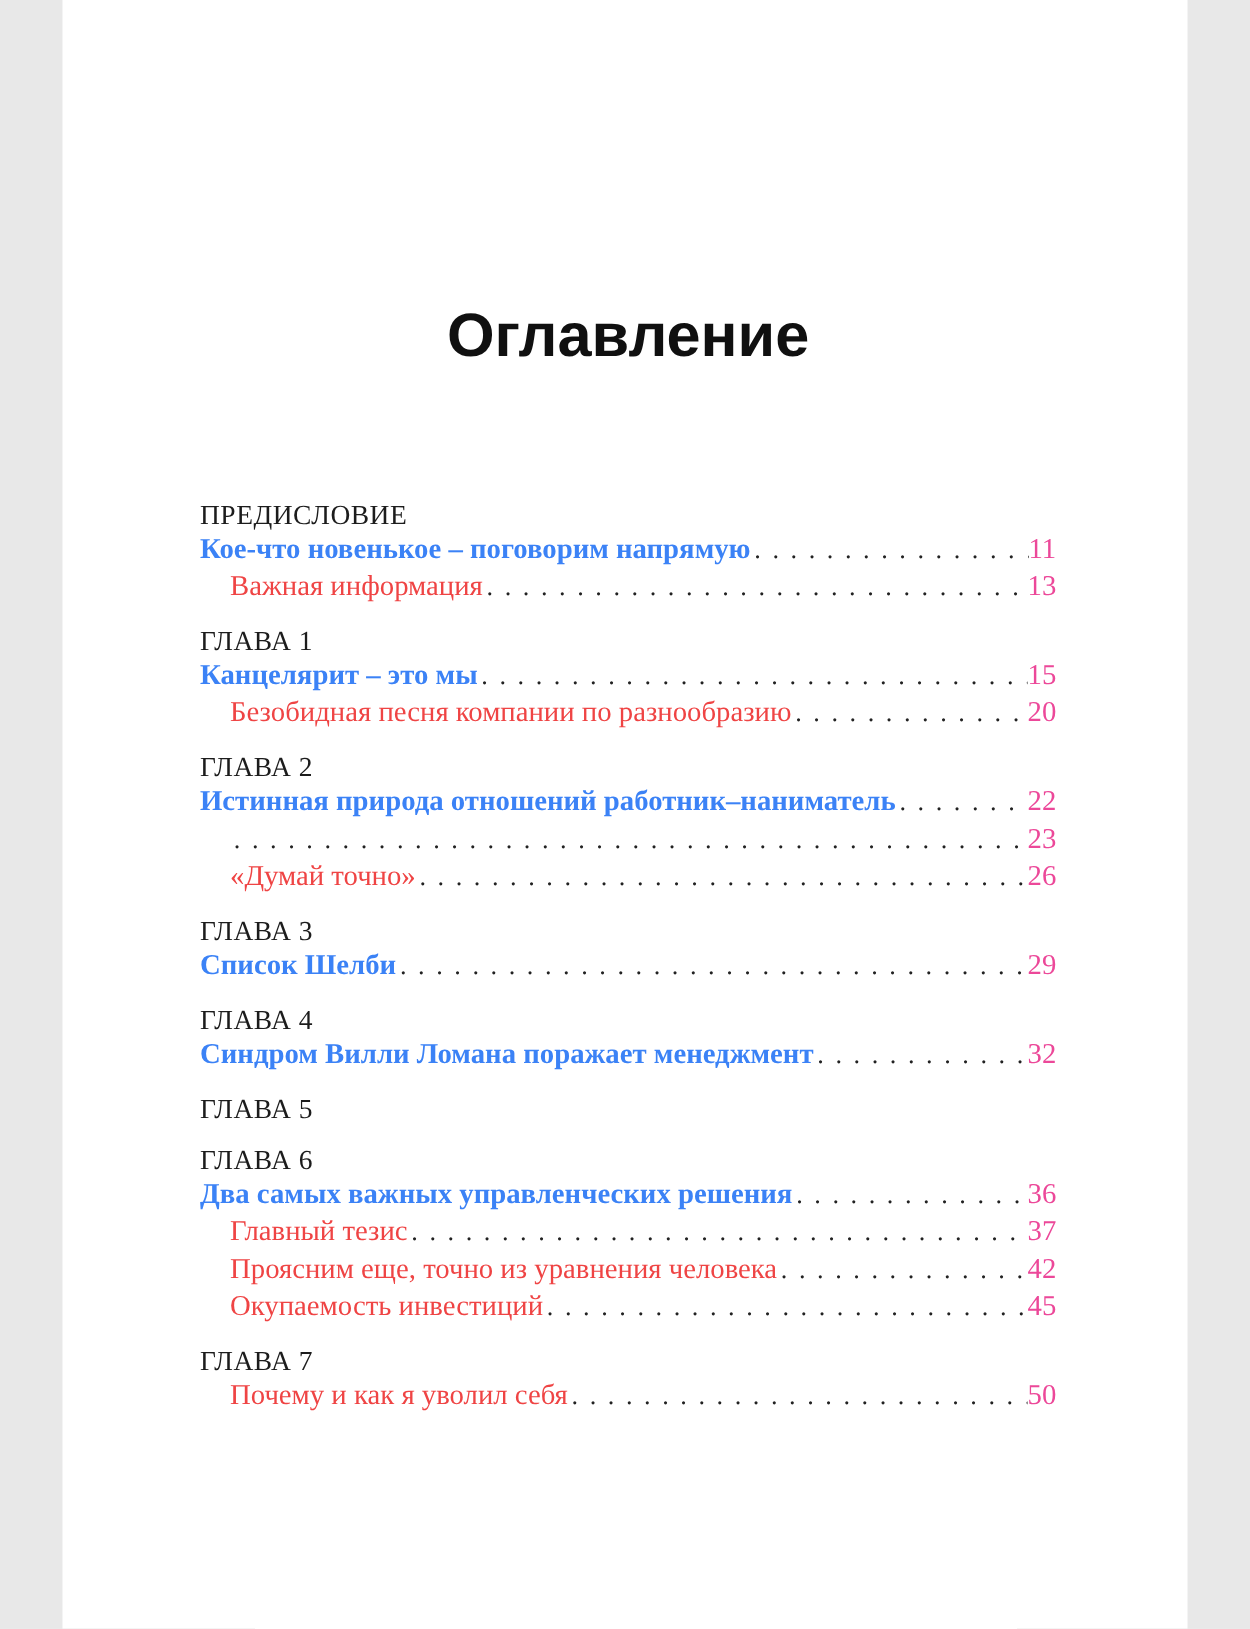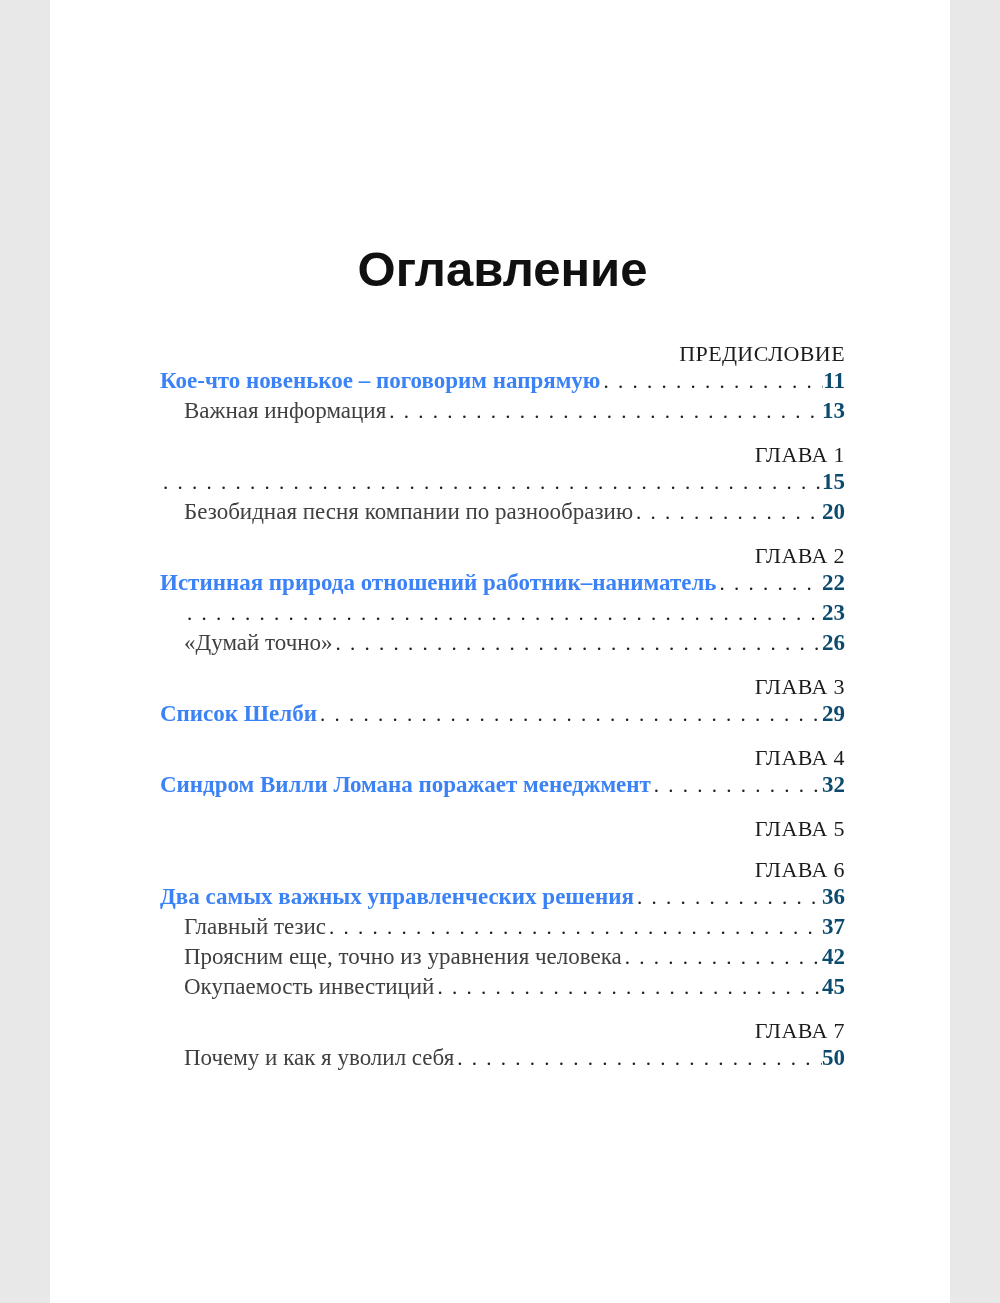--- a/index.html
+++ b/index.html
@@ -28,22 +28,21 @@
     margin-top: 242px;
     text-align: center;
     font-family: "Liberation Sans", sans-serif;
     font-weight: 700;
     font-size: 49px;
     line-height: 54px;
     letter-spacing: 0px;
     color: #101010;
   }
   .toc {
-    margin-top: 46px;
-    text-align: right;
+    margin-top: 104px;
   }
   .toc-section {
     margin-top: 17px;
   }
   .toc-section:first-child {
     margin-top: 0;
   }
   .chapter-label {
     font-size: 22px;
     line-height: 24px;
@@ -60,38 +59,38 @@
   }
   .toc-row.bold .row-text {
     font-weight: 700;
     color: #3b82f6;
   }
   .toc-row.indent {
     padding-left: 24px;
   }
   .row-text {
     flex: 0 0 auto;
-    color: #404040;
+    color: #ef4444;
   }
   .dot-leader {
     flex: 1 1 auto;
     overflow: hidden;
     min-width: 12px;
     padding: 0 2px 0 3px;
     color: #222222;
   }
   .dot-leader::after {
     content: ". . . . . . . . . . . . . . . . . . . . . . . . . . . . . . . . . . . . . . . . . . . . . . . . . . . . . . . . . . . . . . . . . . . . . . . . . . . . . . . . . . . .";
     font-size: 21px;
     letter-spacing: 2px;
   }
   .page-num {
     flex: 0 0 auto;
-    color: #0c4a6e;
-    font-weight: 700;
+    color: #ec4899;
+    font-weight: 400;
   }
 </style>
 </head>
 <body>
 
 <div class="page">
   <div class="content">
     <h1 class="book-title">Оглавление</h1>
     <div class="toc">
         <div class="toc-section">
@@ -103,20 +102,21 @@
           </div>
           <div class="toc-row indent">
             <span class="row-text">Важная информация</span>
             <span class="dot-leader"></span>
             <span class="page-num">13</span>
           </div>
         </div>
         <div class="toc-section">
           <div class="chapter-label">ГЛАВА 1</div>
           <div class="toc-row bold">
+            <span class="row-text">Канцелярит – это мы</span>
             <span class="dot-leader"></span>
             <span class="page-num">15</span>
           </div>
           <div class="toc-row indent">
             <span class="row-text">Безобидная песня компании по разнообразию</span>
             <span class="dot-leader"></span>
             <span class="page-num">20</span>
           </div>
         </div>
         <div class="toc-section">

